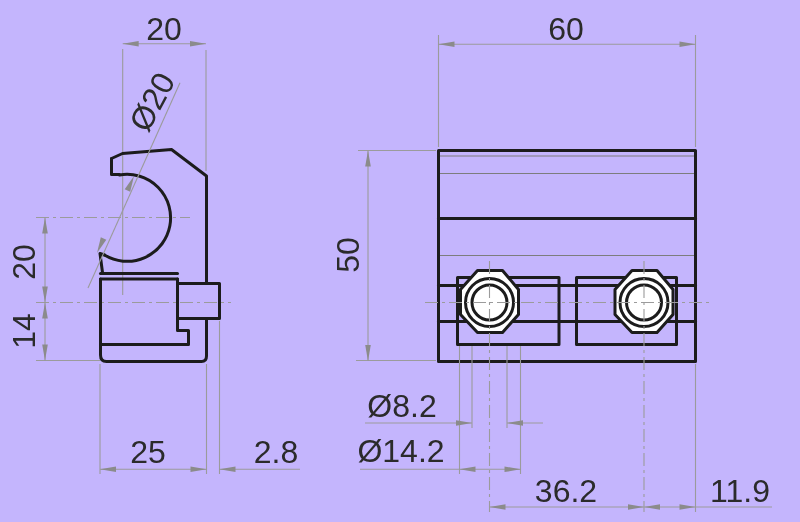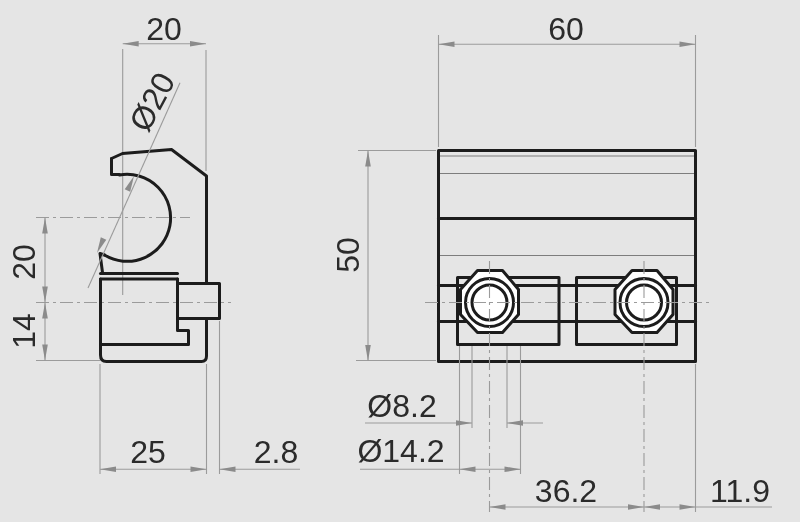--- a/index.html
+++ b/index.html
@@ -1,16 +1,16 @@
 <!DOCTYPE html>
 <html><head>
 <meta charset="utf-8">
 <style>
   html,body{margin:0;padding:0;background:#ffffff;}
-  .stage{width:800px;height:522px;position:relative;background:#e5e5e5;overflow:hidden;}
+  .stage{width:800px;height:522px;position:relative;background:#c4b5fd;overflow:hidden;}
   svg{display:block;}
   .thick{stroke:#1c1c1c;stroke-width:3;fill:none;stroke-linejoin:round;stroke-linecap:round;}
   .thin{stroke:#7d7d7d;stroke-width:1.2;fill:none;}
   .dim{stroke:#9b9b9b;stroke-width:1.1;fill:none;}
   .cl{stroke:#9b9b9b;stroke-width:1.1;fill:none;stroke-dasharray:13 4 3 4;}
   .wfill{fill:#ffffff;stroke:#1c1c1c;stroke-width:3;stroke-linejoin:round;}
   .arrow{fill:#8b8b8b;stroke:none;}
   text.dimlabel{fill:#2b2b2b;font-family:"Liberation Sans",sans-serif;font-size:32px;text-anchor:middle;}
 </style>
 </head>

